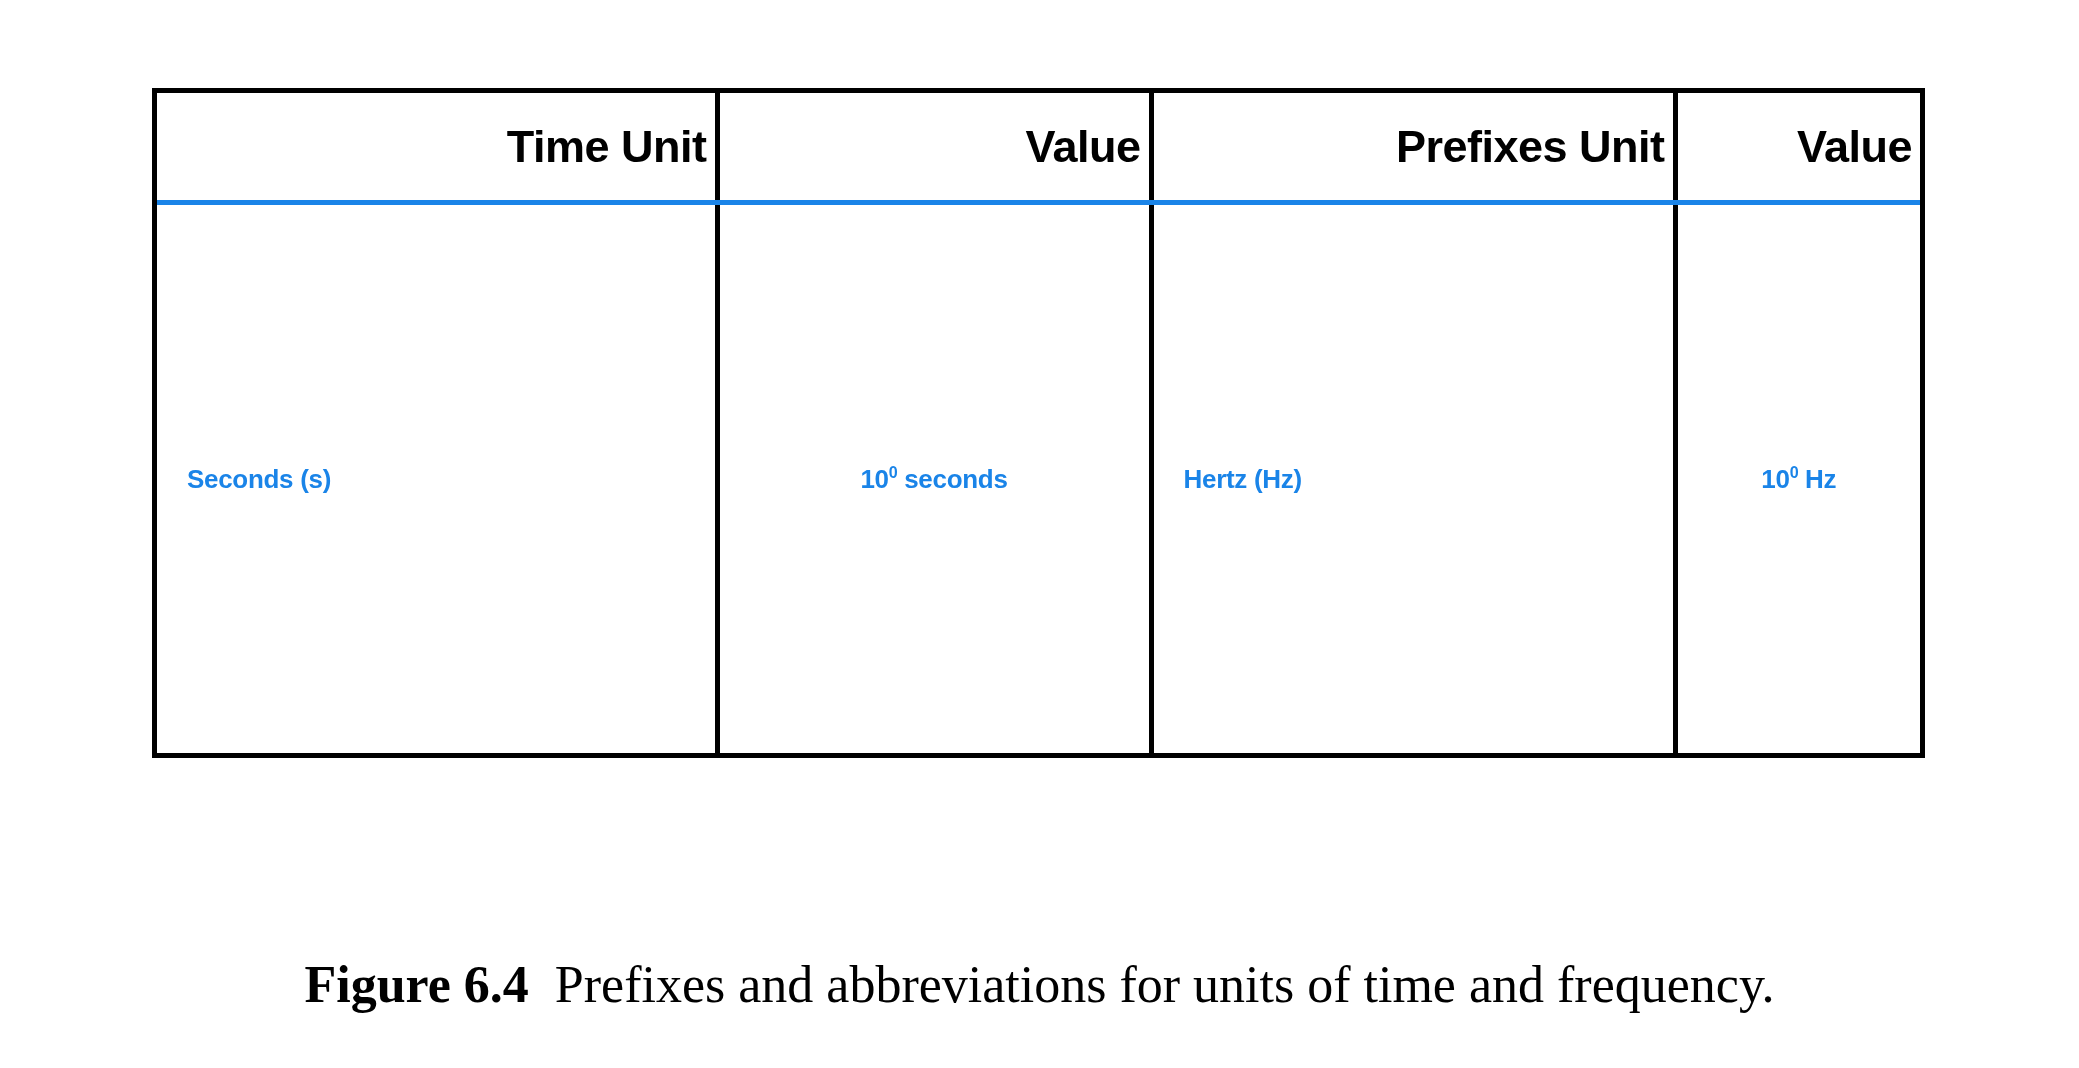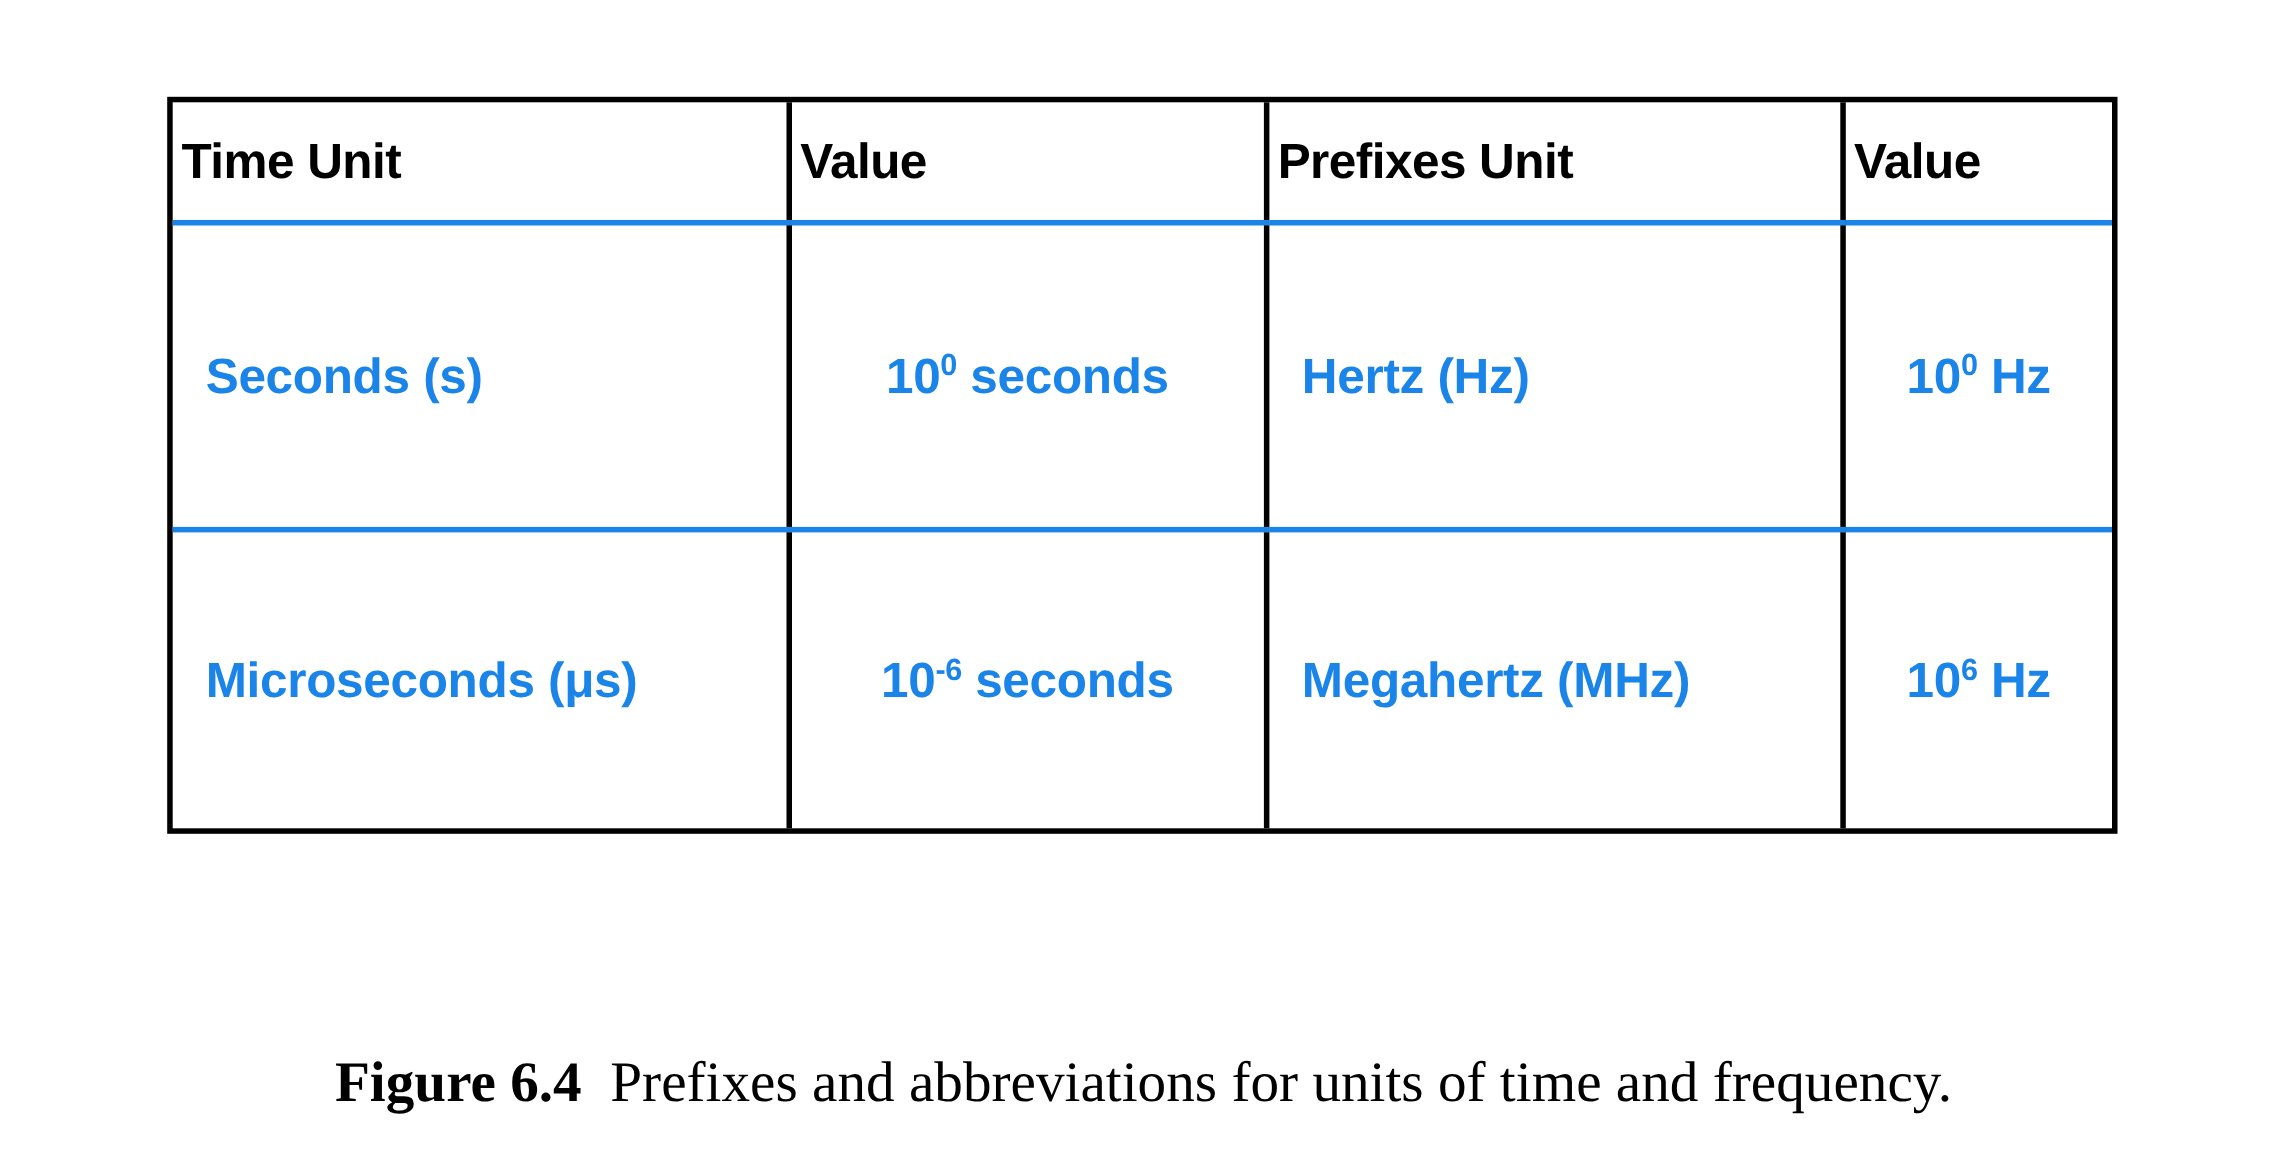--- a/index.html
+++ b/index.html
@@ -38,37 +38,37 @@
 
   
   col.c-time   { width: 560px; }
   col.c-tval   { width: 434px; }
   col.c-freq   { width: 524px; }
   col.c-fval   { width: 245px; }
 
   
   thead th {
     height: 107px;
-    text-align: left;
+    text-align: right;
     vertical-align: middle;
     color: #000000;
     font-size: 45px;
     font-weight: bold;
     letter-spacing: -0.5px;
     padding: 0 8px;
     border-right: 5px solid #000000;
     border-bottom: 5px solid #1a84e8;
   }
   thead th:last-child { border-right: none; }
 
   
   tbody td {
     height: 84px;
     color: #1a84e8;
-    font-size: 45px;
+    font-size: 26px;
     font-weight: bold;
     letter-spacing: -0.3px;
     vertical-align: middle;
     padding: 0 10px;
     border-right: 5px solid #000000;
     border-bottom: 5px solid #1a84e8;
   }
   tbody td:last-child { border-right: none; }
   tbody tr:last-child td { border-bottom: none; }
 
@@ -130,26 +130,20 @@
     <tbody>
 
       <tr>
         <td class="col-unit-name">Seconds (s)</td>
         <td class="col-centered"><span>10</span><sup class="exp">0</sup><span> seconds</span></td>
         <td class="col-unit-name">Hertz (Hz)</td>
         <td class="col-centered"><span>10</span><sup class="exp">0</sup><span> Hz</span></td>
       </tr>
 
 
-      <tr>
-        <td class="col-unit-name">Microseconds (μs)</td>
-        <td class="col-centered"><span>10</span><sup class="exp">-6</sup><span> seconds</span></td>
-        <td class="col-unit-name">Megahertz (MHz)</td>
-        <td class="col-centered"><span>10</span><sup class="exp">6</sup><span> Hz</span></td>
-      </tr>
 
 
 
     </tbody>
   </table>
 </div>
 
 <div id="figure-caption"><span class="cap-label">Figure 6.4</span>&nbsp;&nbsp;<span class="cap-text">Prefixes and abbreviations for units of time and frequency.</span></div>
 
 </body></html>

